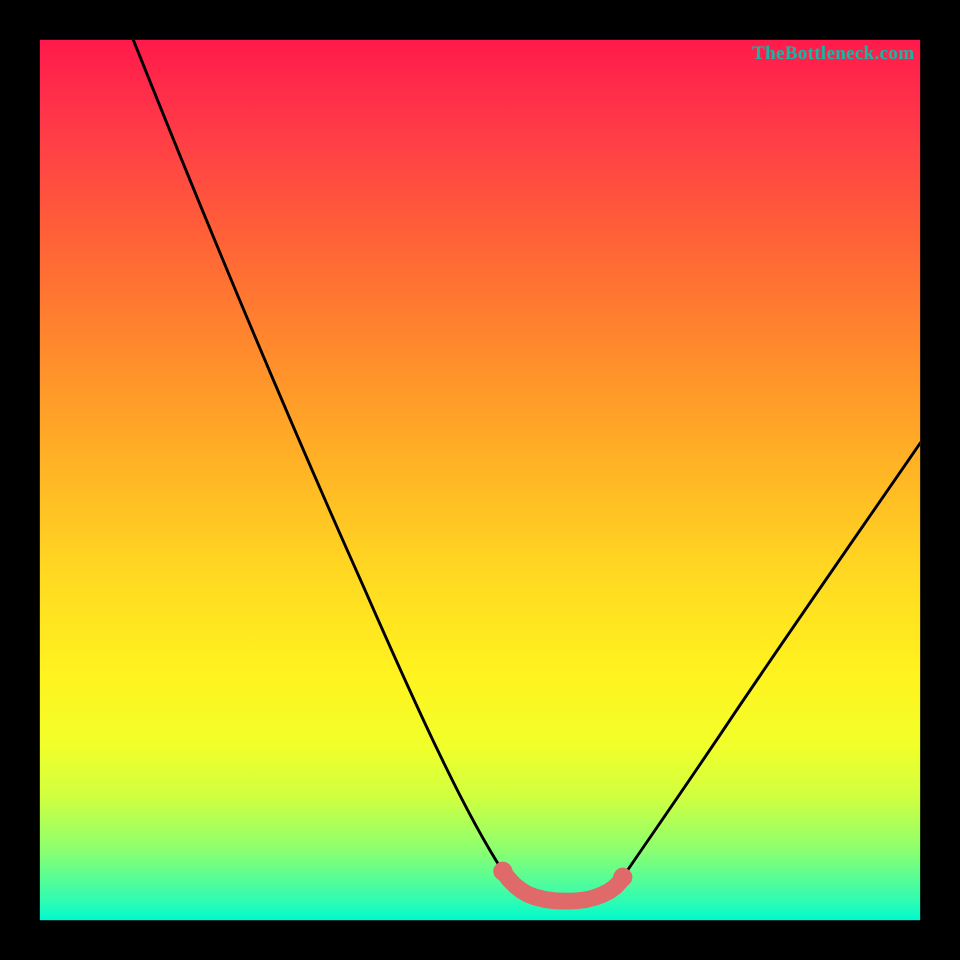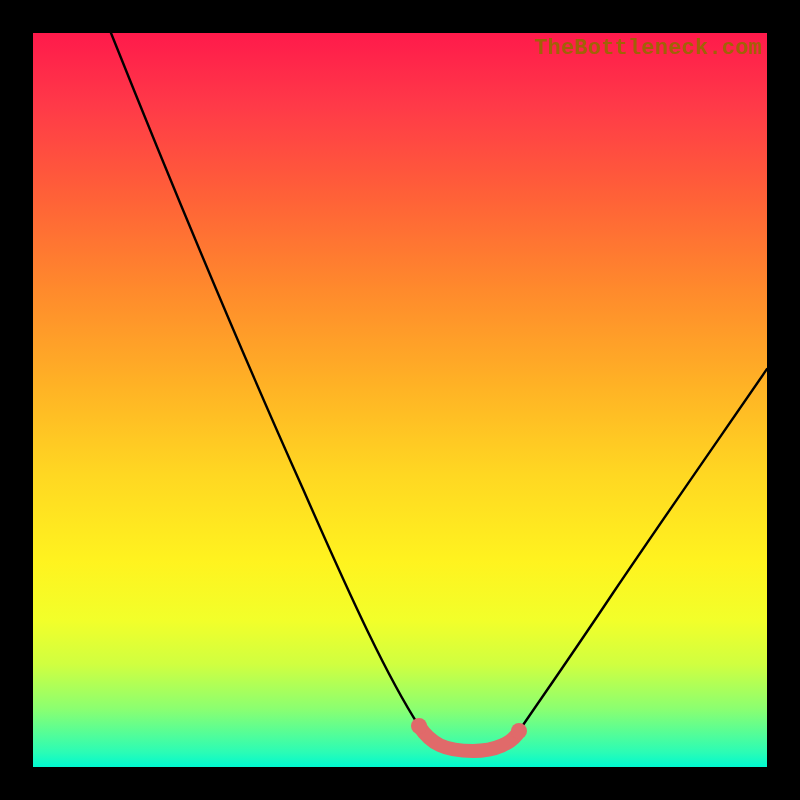--- a/index.html
+++ b/index.html
@@ -42,24 +42,24 @@
       #d0ff40 86%,
       #8cff70 92%,
       #2bfcb5 98%,
       #00f9d0 100%
     );
   }
   .watermark {
     position: absolute;
     top: 36px;
     right: 38px;
-    font-family: Liberation Mono, monospace;
-    font-size: 22px;
+    font-family: Liberation Serif, serif;
+    font-size: 16px;
     font-weight: 600;
-    color: #a16207;
+    color: #14b8a6;
     letter-spacing: 0.2px;
     user-select: none;
   }
   svg.curve {
     position: absolute;
     inset: 0;
   }
 </style>
 </head>
 <body>

